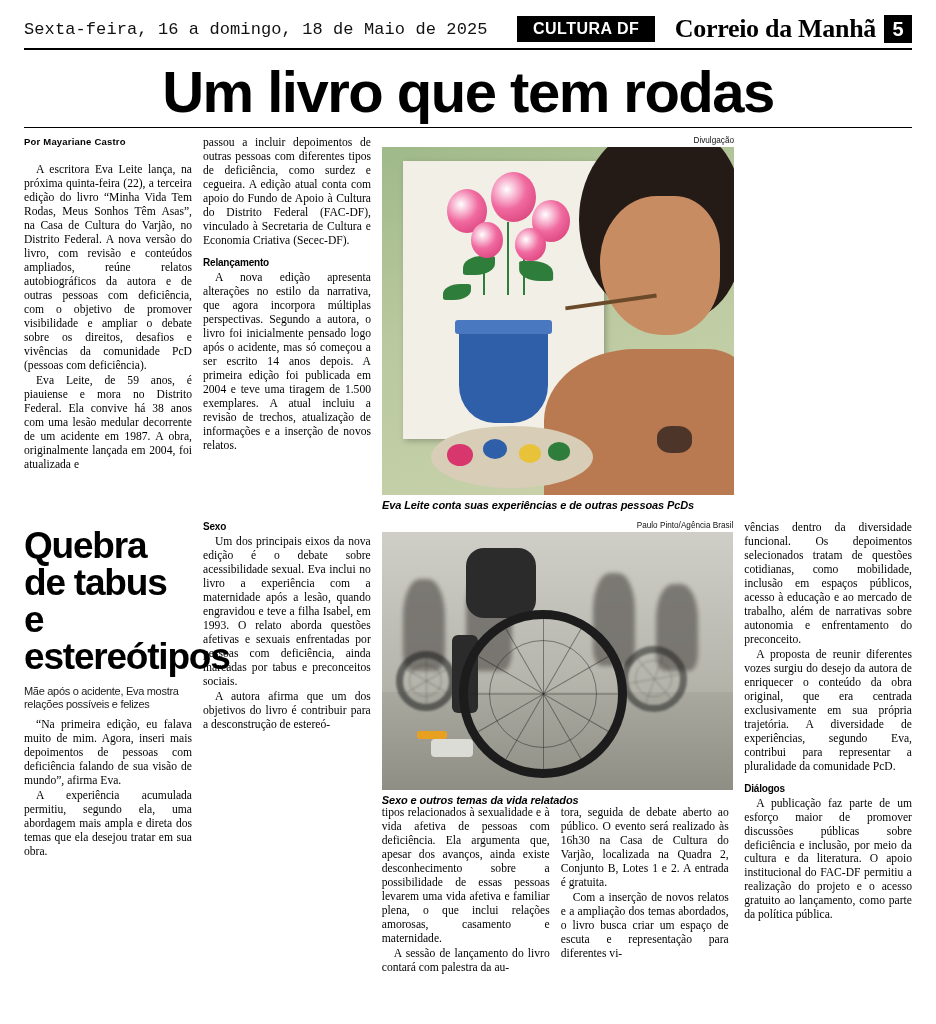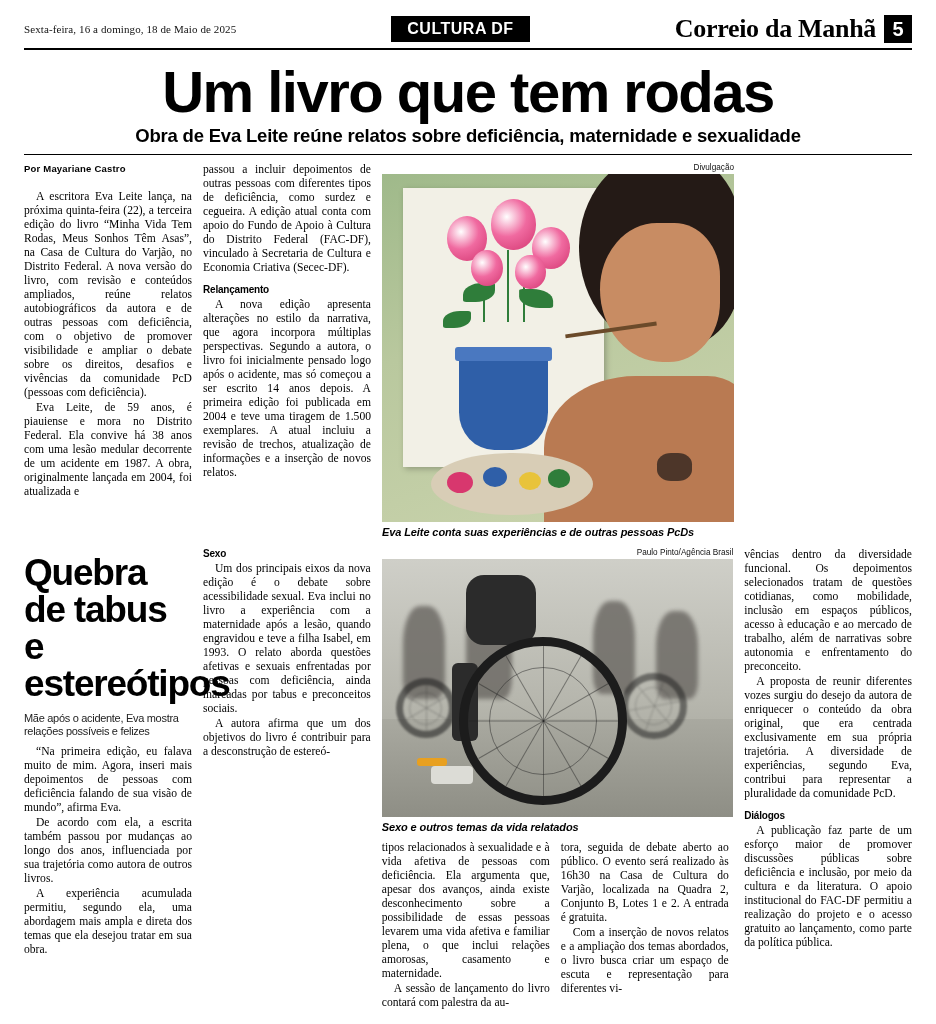--- a/index.html
+++ b/index.html
@@ -20,22 +20,22 @@
   }
 
   
   .masthead {
     display: flex;
     align-items: center;
     justify-content: space-between;
     height: 30px;
   }
   .dateline {
-    font-family: Liberation Serif, serif;
-    font-size: 11px;
+    font-family: Liberation Mono, monospace;
+    font-size: 17px;
     color: #111;
     white-space: nowrap;
     letter-spacing: .1px;
   }
   .section-tag {
     background: #000;
     color: #fff;
     font-family: "Liberation Sans", sans-serif;
     font-weight: bold;
     font-size: 16px;
@@ -210,21 +210,20 @@
       <div class="section-tag">CULTURA DF</div>
     </div>
     <div class="brand-wrap">
       <div class="brand">Correio da Manhã</div>
       <div class="page-num">5</div>
     </div>
   </div>
   <div class="rule-top"></div>
 
   <div class="headline">Um livro que tem rodas</div>
-  <div class="subhead">Obra de Eva Leite reúne relatos sobre deficiência, maternidade e sexualidade</div>
   <div class="rule-thin"></div>
 
   <div class="upper">
 
     <div class="col">
       <div class="byline">Por Mayariane Castro</div>
       <p class="body">A escritora Eva Leite lança, na próxima quinta-feira (22), a terceira edição do livro “Minha Vida Tem Rodas, Meus Sonhos Têm Asas”, na Casa de Cultura do Varjão, no Distrito Federal. A nova versão do livro, com revisão e conteúdos ampliados, reúne relatos autobiográficos da autora e de outras pessoas com deficiência, com o objetivo de promover visibilidade e ampliar o debate sobre os direitos, desafios e vivências da comunidade PcD (pessoas com deficiência).</p>
       <p class="body">Eva Leite, de 59 anos, é piauiense e mora no Distrito Federal. Ela convive há 38 anos com uma lesão medular decorrente de um acidente em 1987. A obra, originalmente lançada em 2004, foi atualizada e</p>
     </div>
 
@@ -270,21 +269,20 @@
       <div class="caption">Eva Leite conta suas experiências e de outras pessoas PcDs</div>
     </div>
   </div>
 
   <div class="lower">
 
     <div class="col">
       <div class="big-title">Quebra de tabus e estereótipos</div>
       <div class="big-sub">Mãe após o acidente, Eva mostra relações possíveis e felizes</div>
       <p class="body">“Na primeira edição, eu falava muito de mim. Agora, inseri mais depoimentos de pessoas com deficiência falando de sua visão de mundo”, afirma Eva.</p>
-      <p class="body">De acordo com ela, a escrita também passou por mudanças ao longo dos anos, influenciada por sua trajetória como autora de outros livros.</p>
       <p class="body">A experiência acumulada permitiu, segundo ela, uma abordagem mais ampla e direta dos temas que ela desejou tratar em sua obra.</p>
     </div>
 
     <div class="col">
       <h3 class="subsec" style="margin-top:0">Sexo</h3>
       <p class="body">Um dos principais eixos da nova edição é o debate sobre acessibilidade sexual. Eva inclui no livro a experiência com a maternidade após a lesão, quando engravidou e teve a filha Isabel, em 1993. O relato aborda questões afetivas e sexuais enfrentadas por pessoas com deficiência, ainda marcadas por tabus e preconceitos sociais.</p>
       <p class="body">A autora afirma que um dos objetivos do livro é contribuir para a desconstrução de estereó-</p>
     </div>
 
     <div class="lower-photo">
@@ -317,21 +315,21 @@
           <div class="spoke" style="transform:rotate(30deg)"></div>
           <div class="spoke" style="transform:rotate(60deg)"></div>
           <div class="spoke" style="transform:rotate(90deg)"></div>
           <div class="spoke" style="transform:rotate(120deg)"></div>
           <div class="spoke" style="transform:rotate(150deg)"></div>
         </div>
         <div class="p2-leg" style="left:10%; bottom:20%; width:30px; height:8px; background:#e8a020; border-radius:3px;"></div>
       </div>
       <div class="caption">Sexo e outros temas da vida relatados</div>
 
-      <div style="display:flex; gap:11px; margin-top:8px;">
+      <div style="display:flex; gap:11px; ">
         <div class="col">
           <p class="body noindent">tipos relacionados à sexualidade e à vida afetiva de pessoas com deficiência. Ela argumenta que, apesar dos avanços, ainda existe desconhecimento sobre a possibilidade de essas pessoas levarem uma vida afetiva e familiar plena, o que inclui relações amorosas, casamento e maternidade.</p>
           <p class="body">A sessão de lançamento do livro contará com palestra da au-</p>
         </div>
         <div class="col">
           <p class="body noindent">tora, seguida de debate aberto ao público. O evento será realizado às 16h30 na Casa de Cultura do Varjão, localizada na Quadra 2, Conjunto B, Lotes 1 e 2. A entrada é gratuita.</p>
           <p class="body">Com a inserção de novos relatos e a ampliação dos temas abordados, o livro busca criar um espaço de escuta e representação para diferentes vi-</p>
         </div>
       </div>
     </div>

